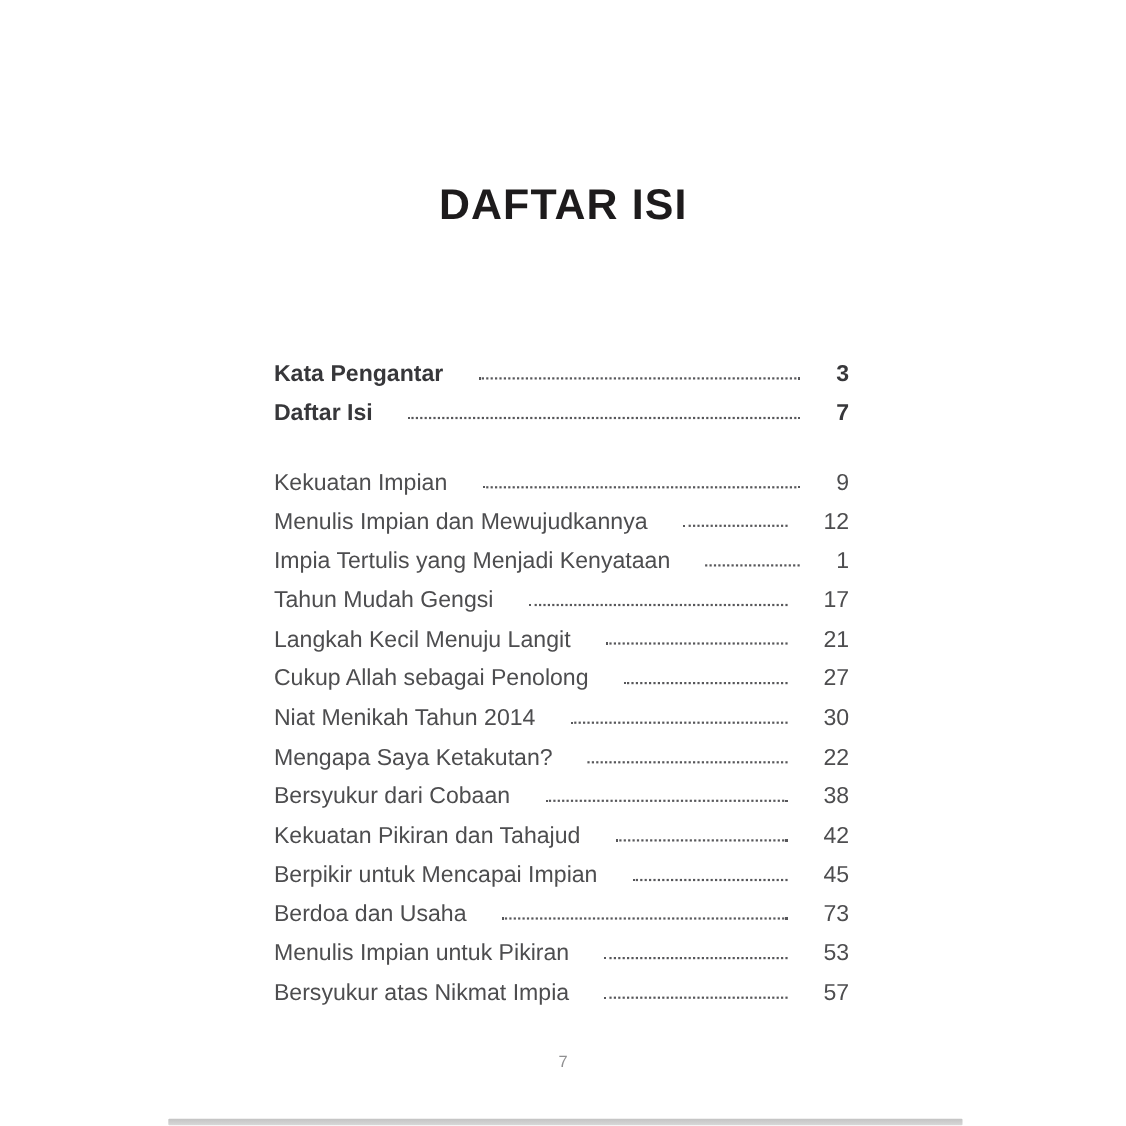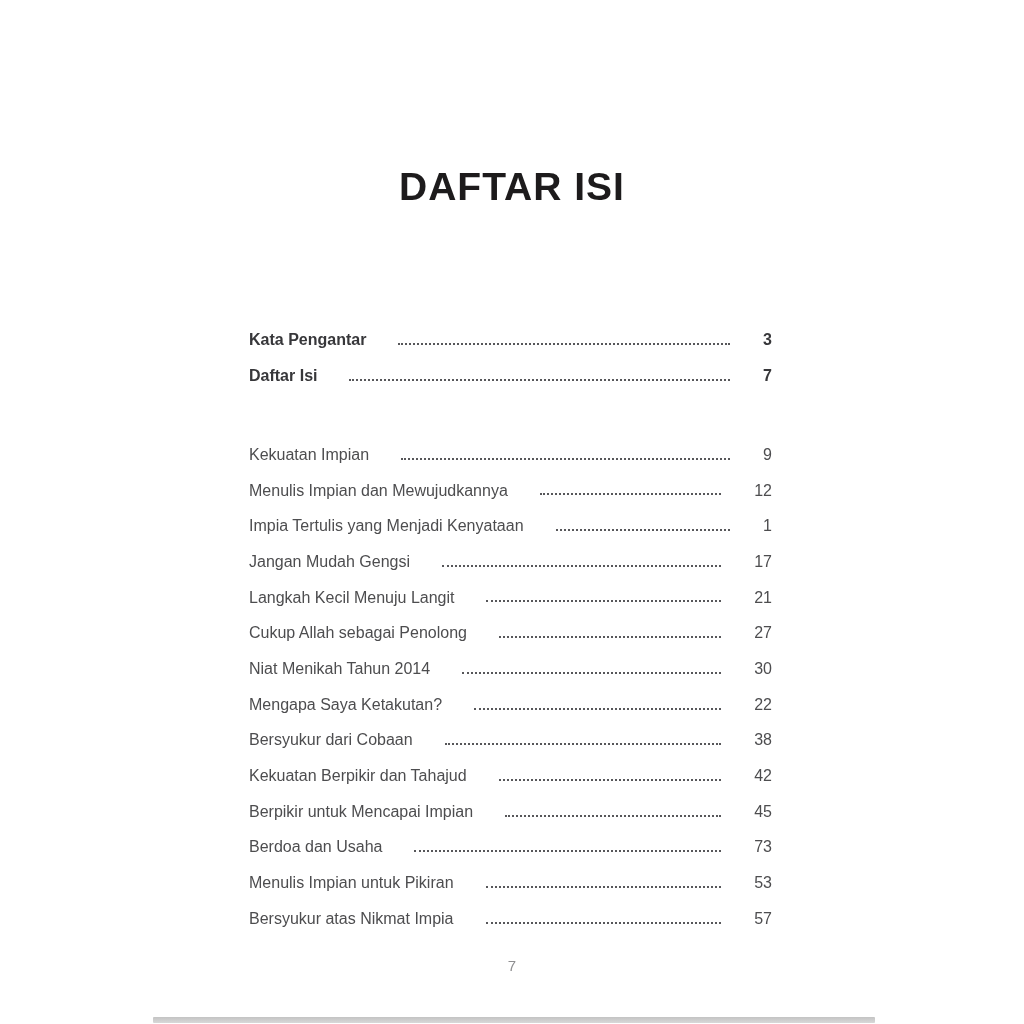--- a/index.html
+++ b/index.html
@@ -27,25 +27,25 @@
   .toc {
     position: absolute;
     left: 249px;
     width: 523px;
     top: 322px;
   }
   .toc-row {
     display: flex;
     align-items: center;
     height: 36px;
-    font-size: 16px;
+    font-size: 21px;
     color: var(--entry-color, #4d4d4f);
     gap: 28px;
   }
-  #chapter-list { margin-top: 43px; text-align: center; }
+  #chapter-list { margin-top: 27px; text-align: center; }
   #chapter-list .toc-row { height: 35.7px; }
   .toc-row.bold {
     font-weight: bold;
     color: var(--front-color, #37373a);
   }
   .toc-label { white-space: nowrap; }
   .leader {
     flex: 1;
     align-self: flex-end;
     margin: 0 5px 13px 4px;
@@ -101,21 +101,21 @@
           <span class="toc-label">Menulis Impian dan Mewujudkannya</span>
           <span class="leader"></span>
           <span class="toc-page">12</span>
         </div>
         <div class="toc-row">
           <span class="toc-label">Impia Tertulis yang Menjadi Kenyataan</span>
           <span class="leader"></span>
           <span class="toc-page">1</span>
         </div>
         <div class="toc-row">
-          <span class="toc-label">Jangan Mudah Gengsi</span>
+          <span class="toc-label">Tahun Mudah Gengsi</span>
           <span class="leader"></span>
           <span class="toc-page">17</span>
         </div>
         <div class="toc-row">
           <span class="toc-label">Langkah Kecil Menuju Langit</span>
           <span class="leader"></span>
           <span class="toc-page">21</span>
         </div>
         <div class="toc-row">
           <span class="toc-label">Cukup Allah sebagai Penolong</span>
@@ -131,21 +131,21 @@
           <span class="toc-label">Mengapa Saya Ketakutan?</span>
           <span class="leader"></span>
           <span class="toc-page">22</span>
         </div>
         <div class="toc-row">
           <span class="toc-label">Bersyukur dari Cobaan</span>
           <span class="leader"></span>
           <span class="toc-page">38</span>
         </div>
         <div class="toc-row">
-          <span class="toc-label">Kekuatan Berpikir dan Tahajud</span>
+          <span class="toc-label">Kekuatan Pikiran dan Tahajud</span>
           <span class="leader"></span>
           <span class="toc-page">42</span>
         </div>
         <div class="toc-row">
           <span class="toc-label">Berpikir untuk Mencapai Impian</span>
           <span class="leader"></span>
           <span class="toc-page">45</span>
         </div>
         <div class="toc-row">
           <span class="toc-label">Berdoa dan Usaha</span>

